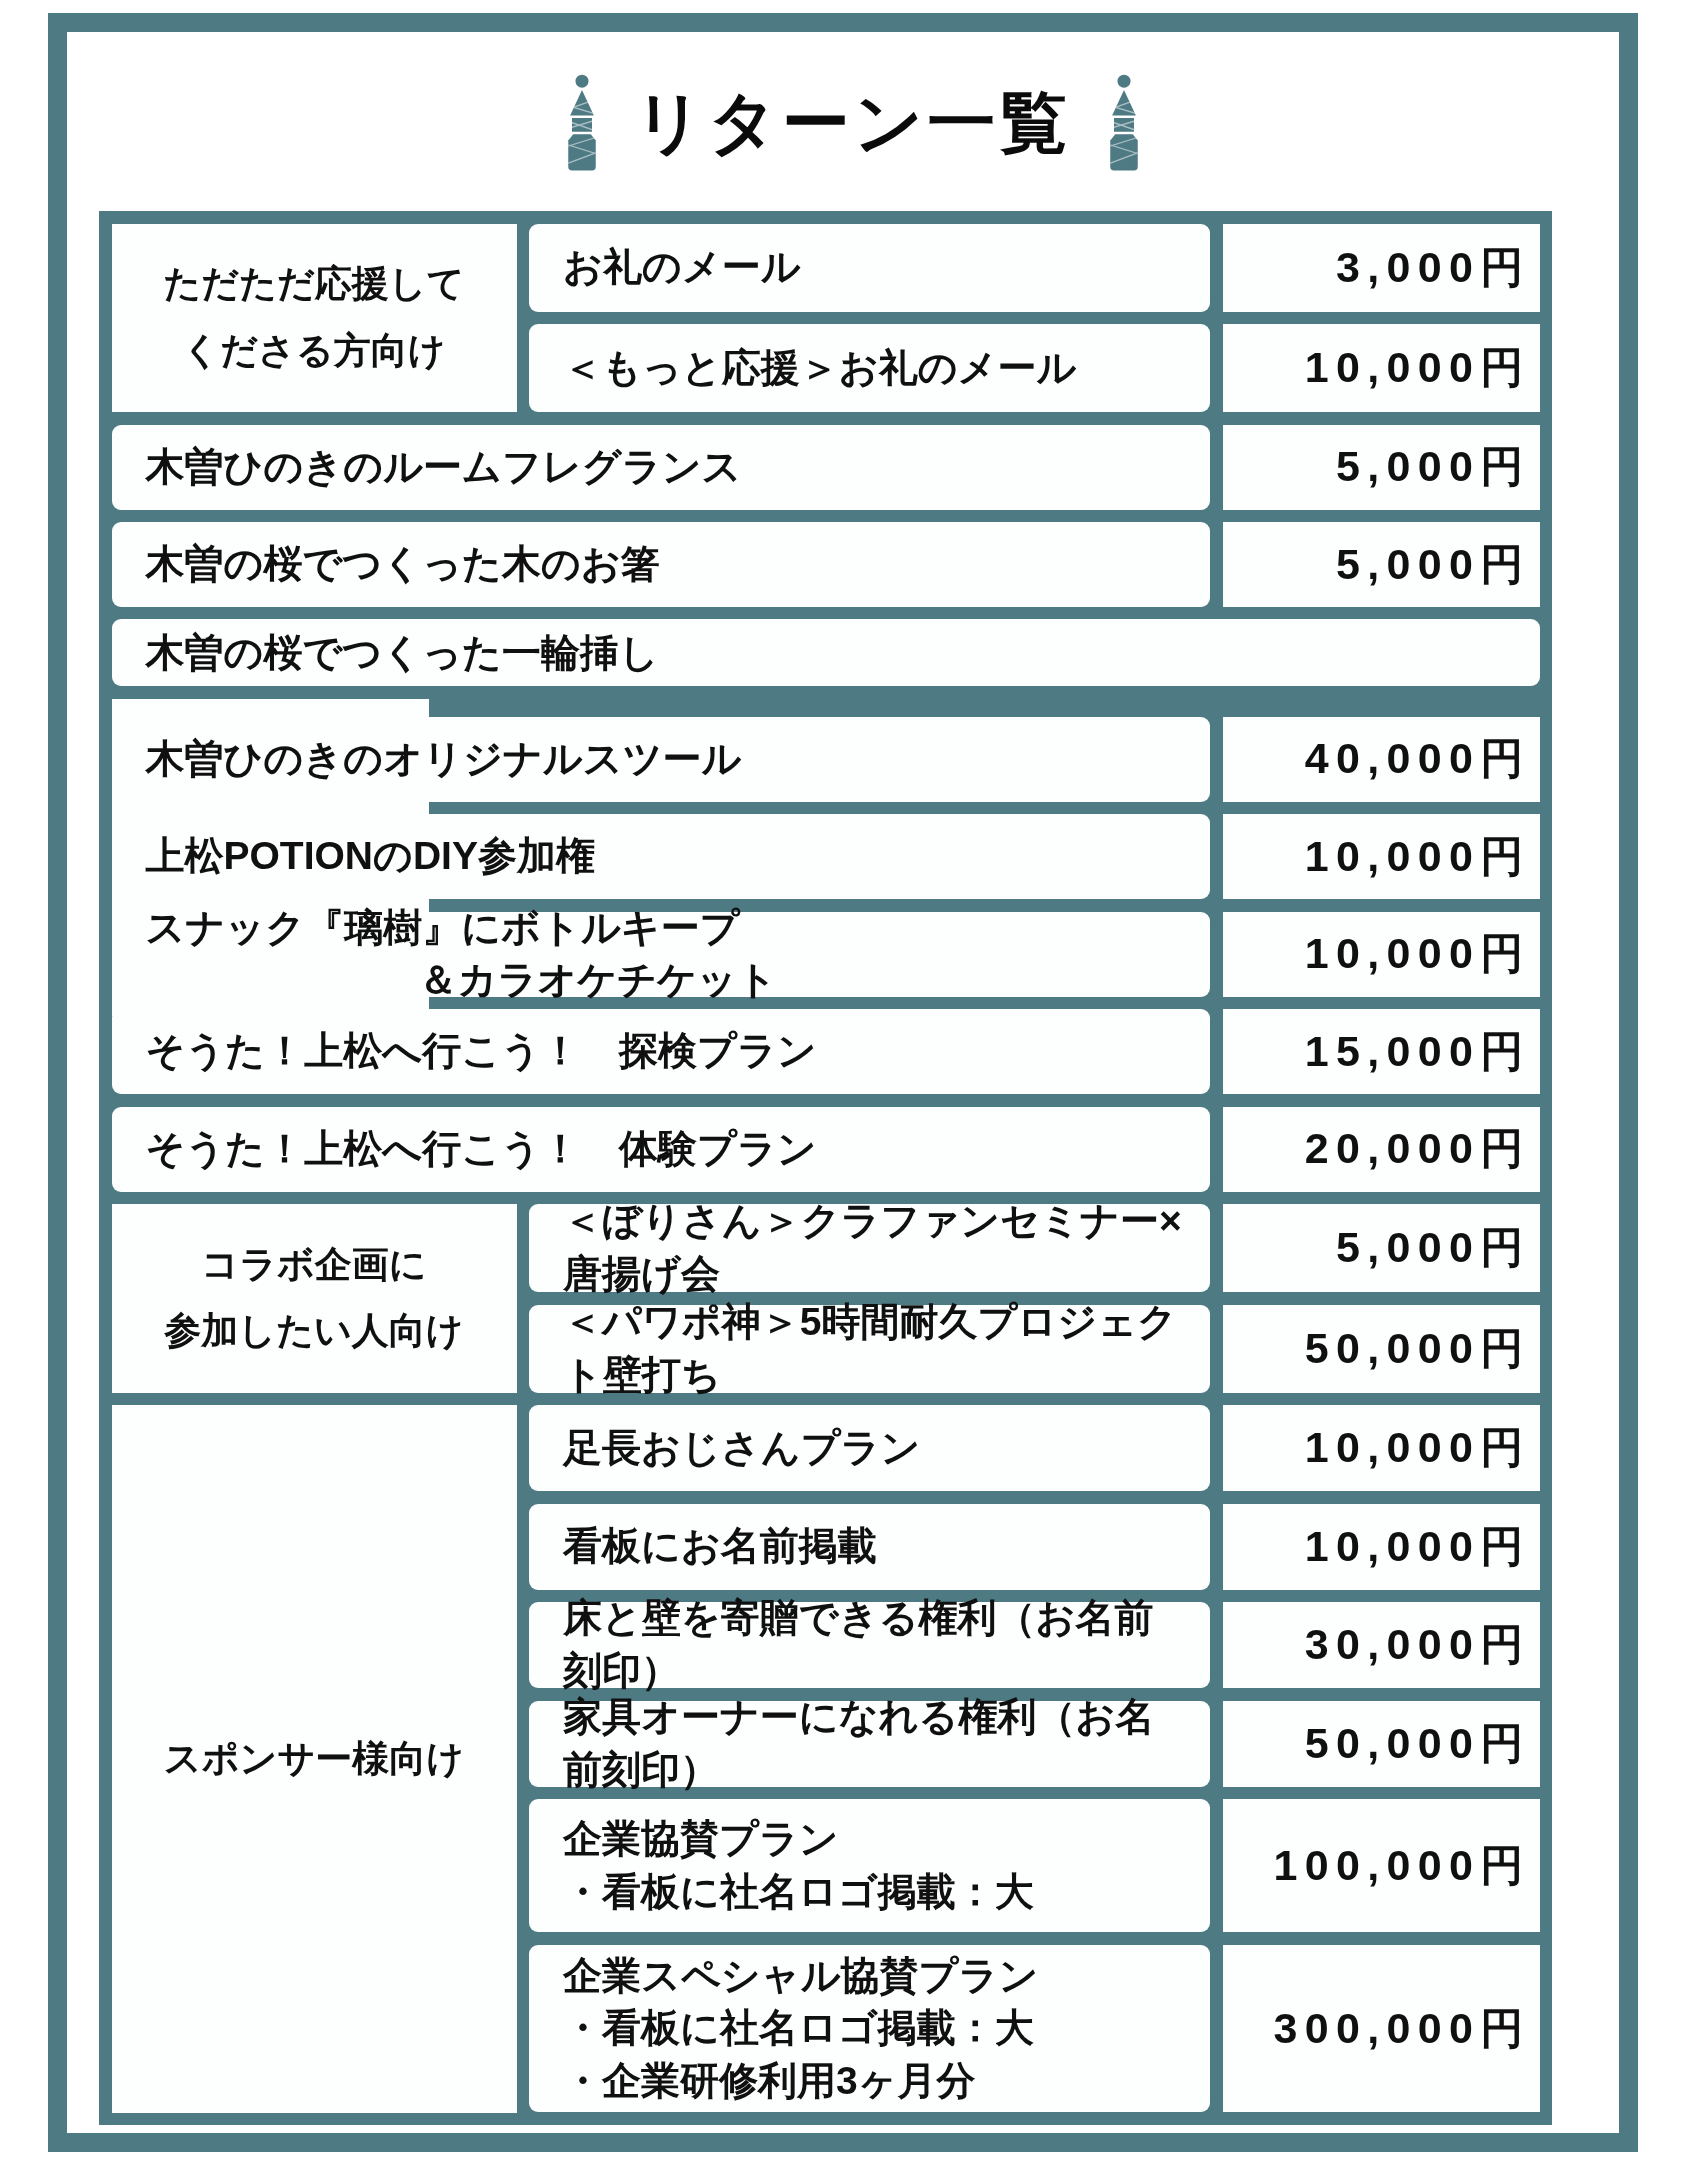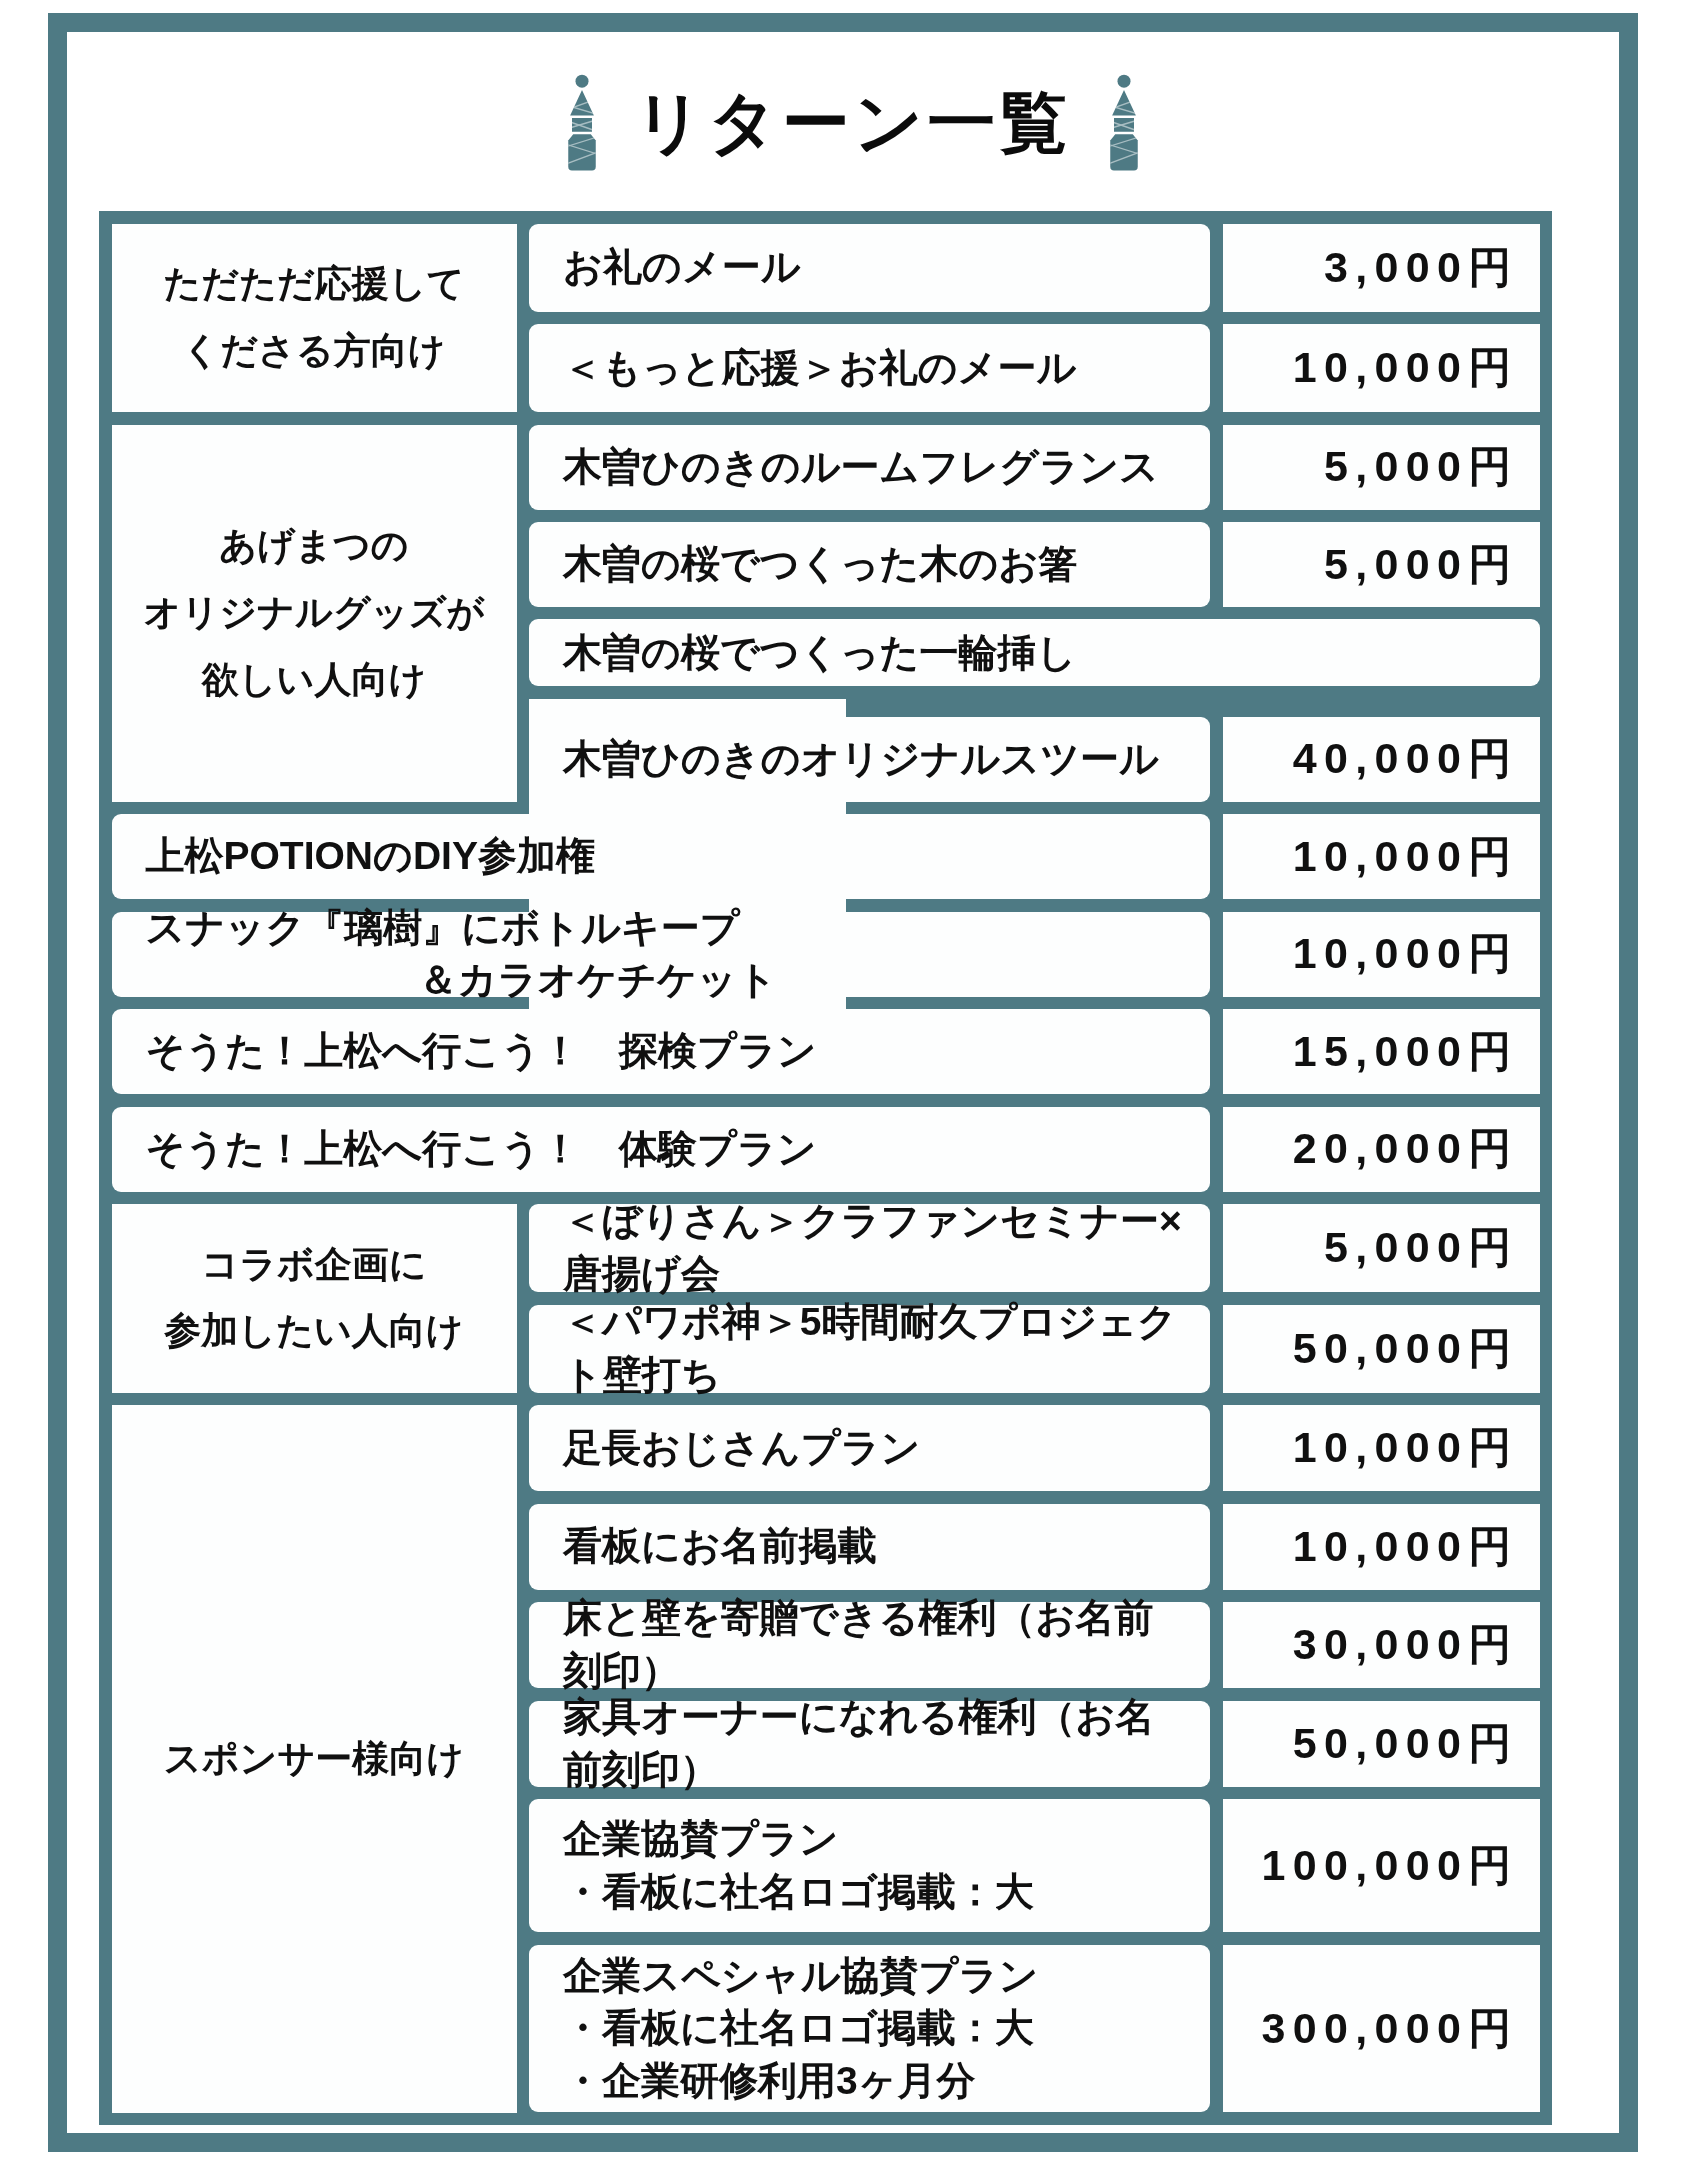--- a/index.html
+++ b/index.html
@@ -56,21 +56,21 @@
     display:flex;align-items:center;
     padding:7.1px 18px 7.1px 34px;box-sizing:border-box;
     font-size:39px;font-weight:900;line-height:1.35;
     white-space:pre-line;
     border-radius:9px;
   }
   .price-cell{
     flex:0 0 317px;width:317px;
     background:var(--cell);
     display:flex;align-items:center;justify-content:flex-end;
-    padding-right:21px;box-sizing:border-box;
+    padding-right:9px;box-sizing:border-box;
     font-size:43px;font-weight:900;letter-spacing:0.17em;
     white-space:nowrap;
   }
 </style>
 </head>
 <body>
 
 <svg width="0" height="0" style="position:absolute">
   <defs>
     <g id="tower-shape">
@@ -120,23 +120,20 @@
           <div class="name-cell">お礼のメール</div>
           <div class="price-cell">3,000円</div>
         </div>
         <div class="item-row" style="flex-grow: 1;">
           <div class="name-cell">＜もっと応援＞お礼のメール</div>
           <div class="price-cell">10,000円</div>
         </div>
       </div>
     </div>
     <div class="section" style="flex-grow: 4;">
-      <div class="category-cell">あげまつの
-オリジナルグッズが
-欲しい人向け</div>
       <div class="items-col">
         <div class="item-row" style="flex-grow: 1;">
           <div class="name-cell">木曽ひのきのルームフレグランス</div>
           <div class="price-cell">5,000円</div>
         </div>
         <div class="item-row" style="flex-grow: 1;">
           <div class="name-cell">木曽の桜でつくった木のお箸</div>
           <div class="price-cell">5,000円</div>
         </div>
         <div class="item-row" style="flex-grow: 1; flex-direction: column;">

